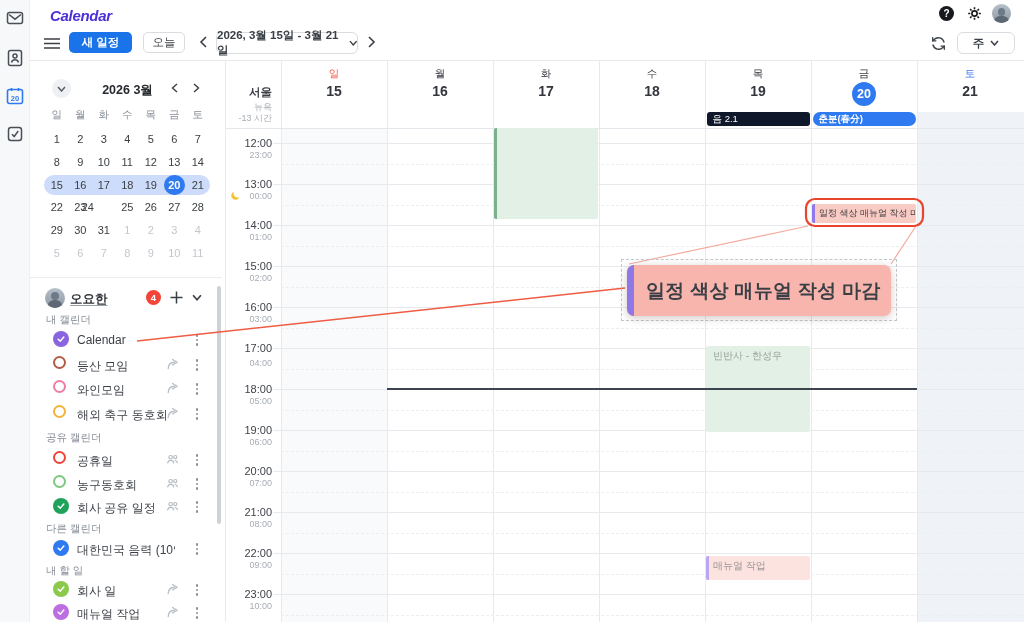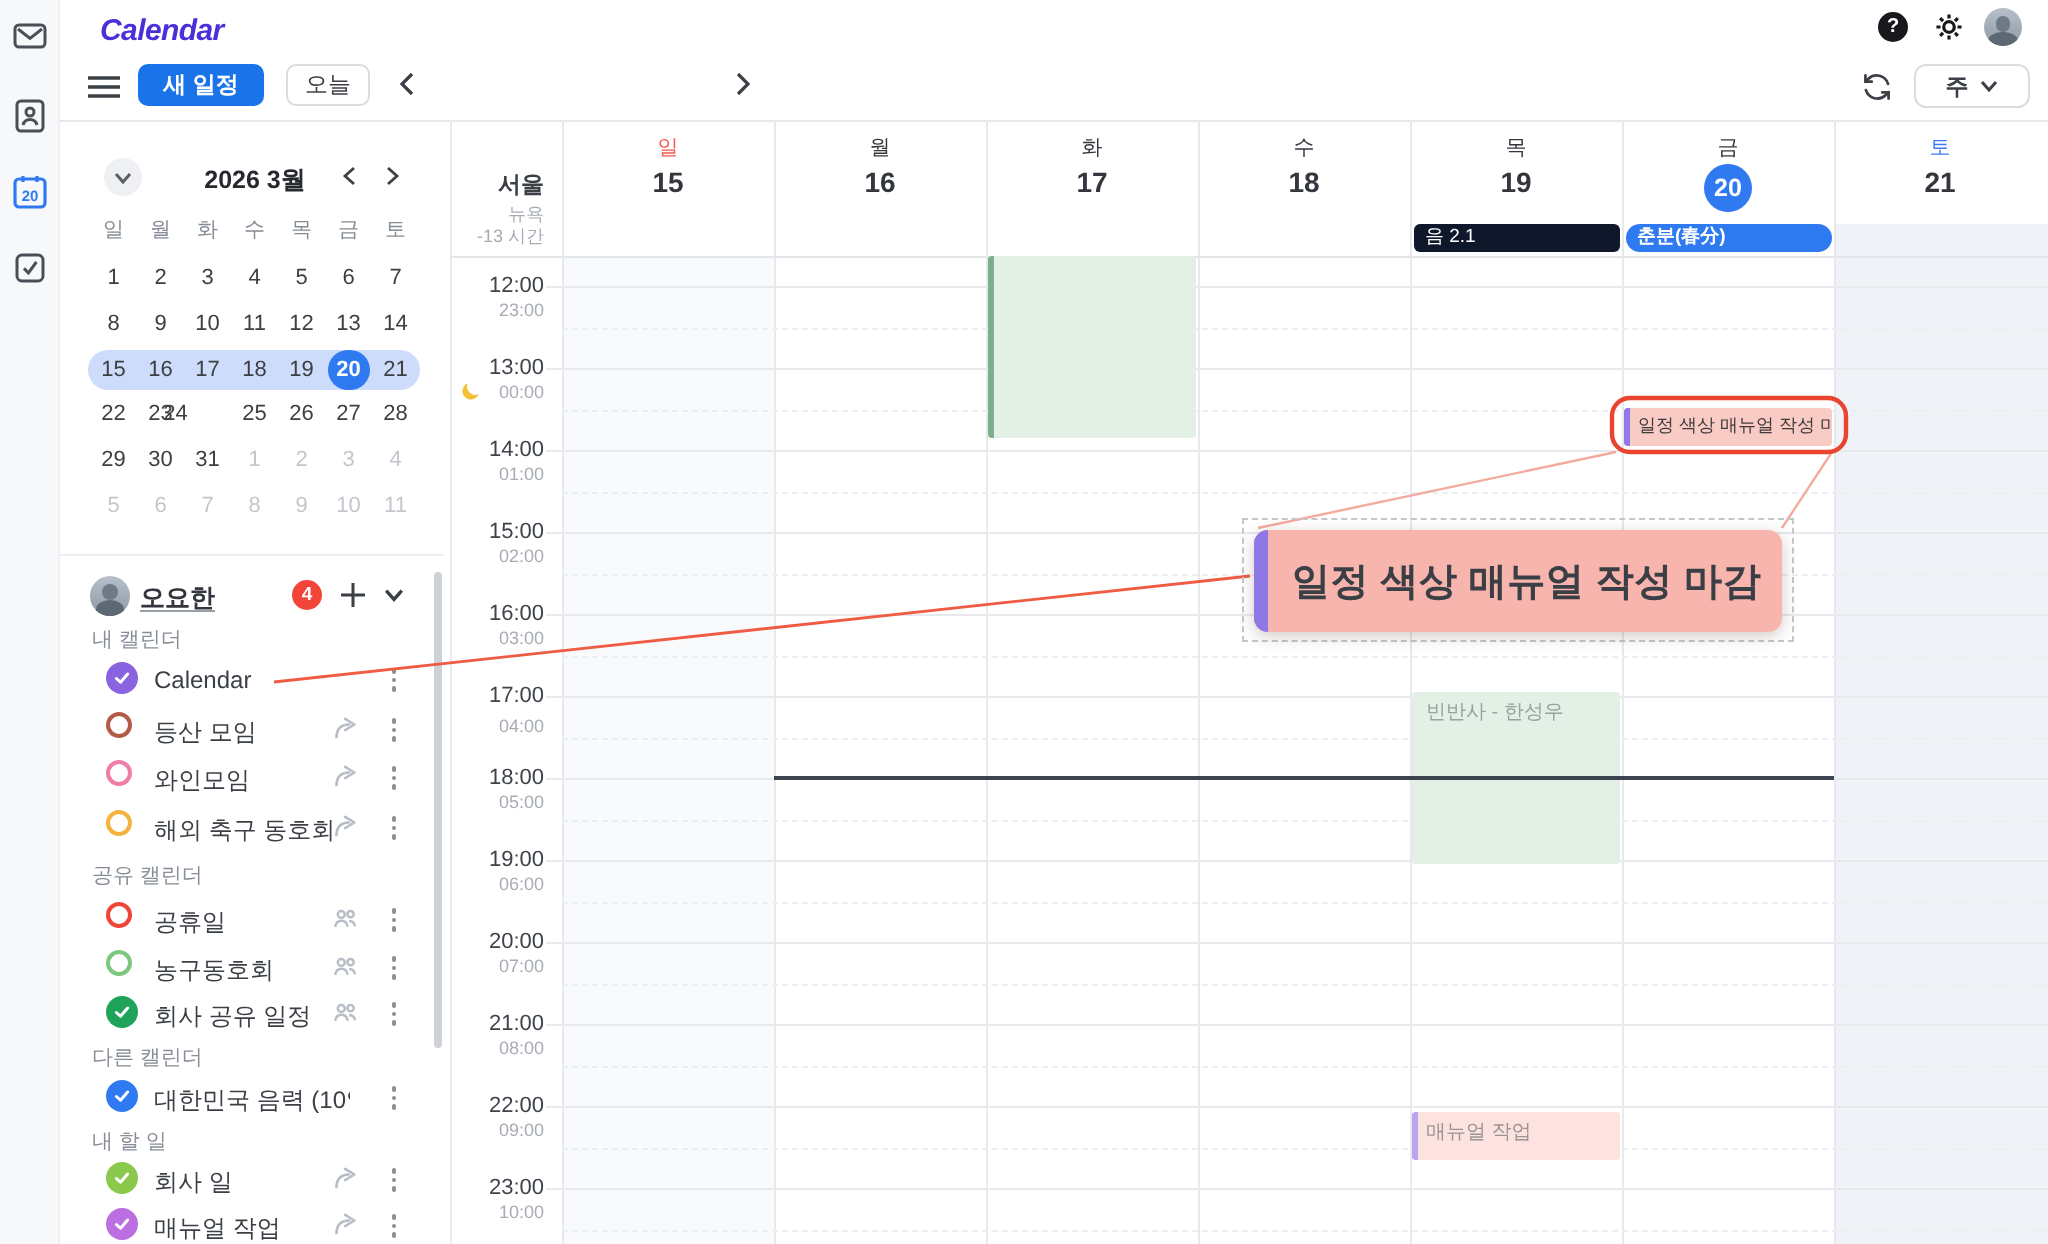--- a/index.html
+++ b/index.html
@@ -146,20 +146,26 @@
   <div class="abs" style="left:44px;top:38px;width:16px;height:11px">
     <svg viewBox="0 0 16 11" stroke="#3b3f46" stroke-width="1.7">
         <path d="M0 1h16M0 5.5h16M0 10h16"></path>
       </svg>
   </div>
   <div class="abs btn btn-primary" style="left:69px;top:32px;width:63px;height:21px">새 일정</div>
   <div class="abs btn btn-ghost" style="left:143px;top:32px;width:42px;height:21px">오늘</div>
   <div class="abs chev" style="left:199px;top:36px">
     <svg width="9" height="12" viewBox="0 0 9 12" fill="none" stroke="#3b3f46" stroke-width="1.6">
         <path d="M7 1 2 6l5 5"></path>
+      </svg>
+  </div>
+  <div class="abs range-pill" style="left:216px;top:32px;width:142px;height:22px">
+    <span>2026, 3월 15일 - 3월 21일</span>
+    <svg width="9" height="6" viewBox="0 0 9 6" fill="none" stroke="#3b3f46" stroke-width="1.5">
+        <path d="m1 1 3.5 4L8 1"></path>
       </svg>
   </div>
   <div class="abs chev" style="left:367px;top:36px">
     <svg width="9" height="12" viewBox="0 0 9 12" fill="none" stroke="#3b3f46" stroke-width="1.6">
         <path d="m2 1 5 5-5 5"></path>
       </svg>
   </div>
   <div class="abs" style="left:930px;top:35px;width:17px;height:17px">
     <svg viewBox="0 0 20 20" fill="none" stroke="#3b3f46" stroke-width="1.6" stroke-linecap="round">
         <path d="M16.5 8.2A7 7 0 0 0 4.8 5.3L3.2 6.9"></path>

